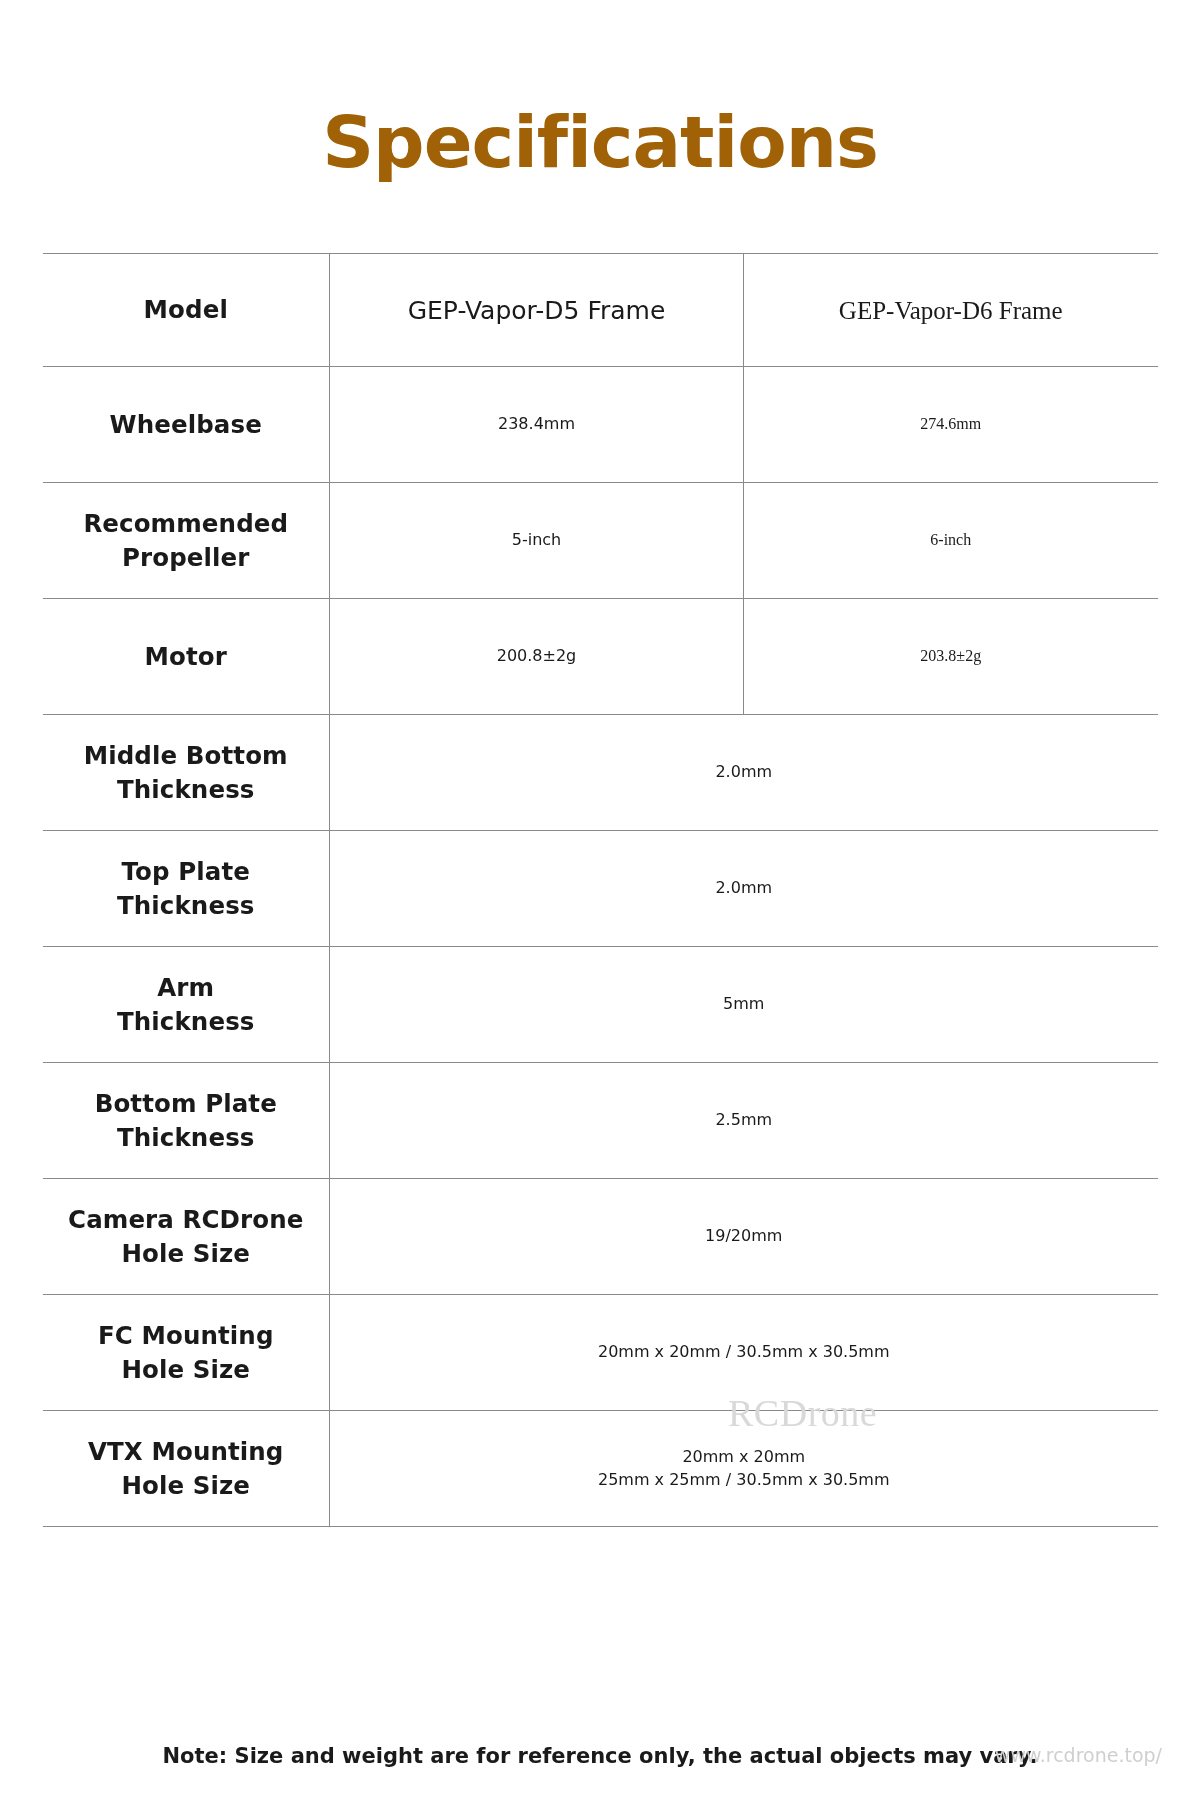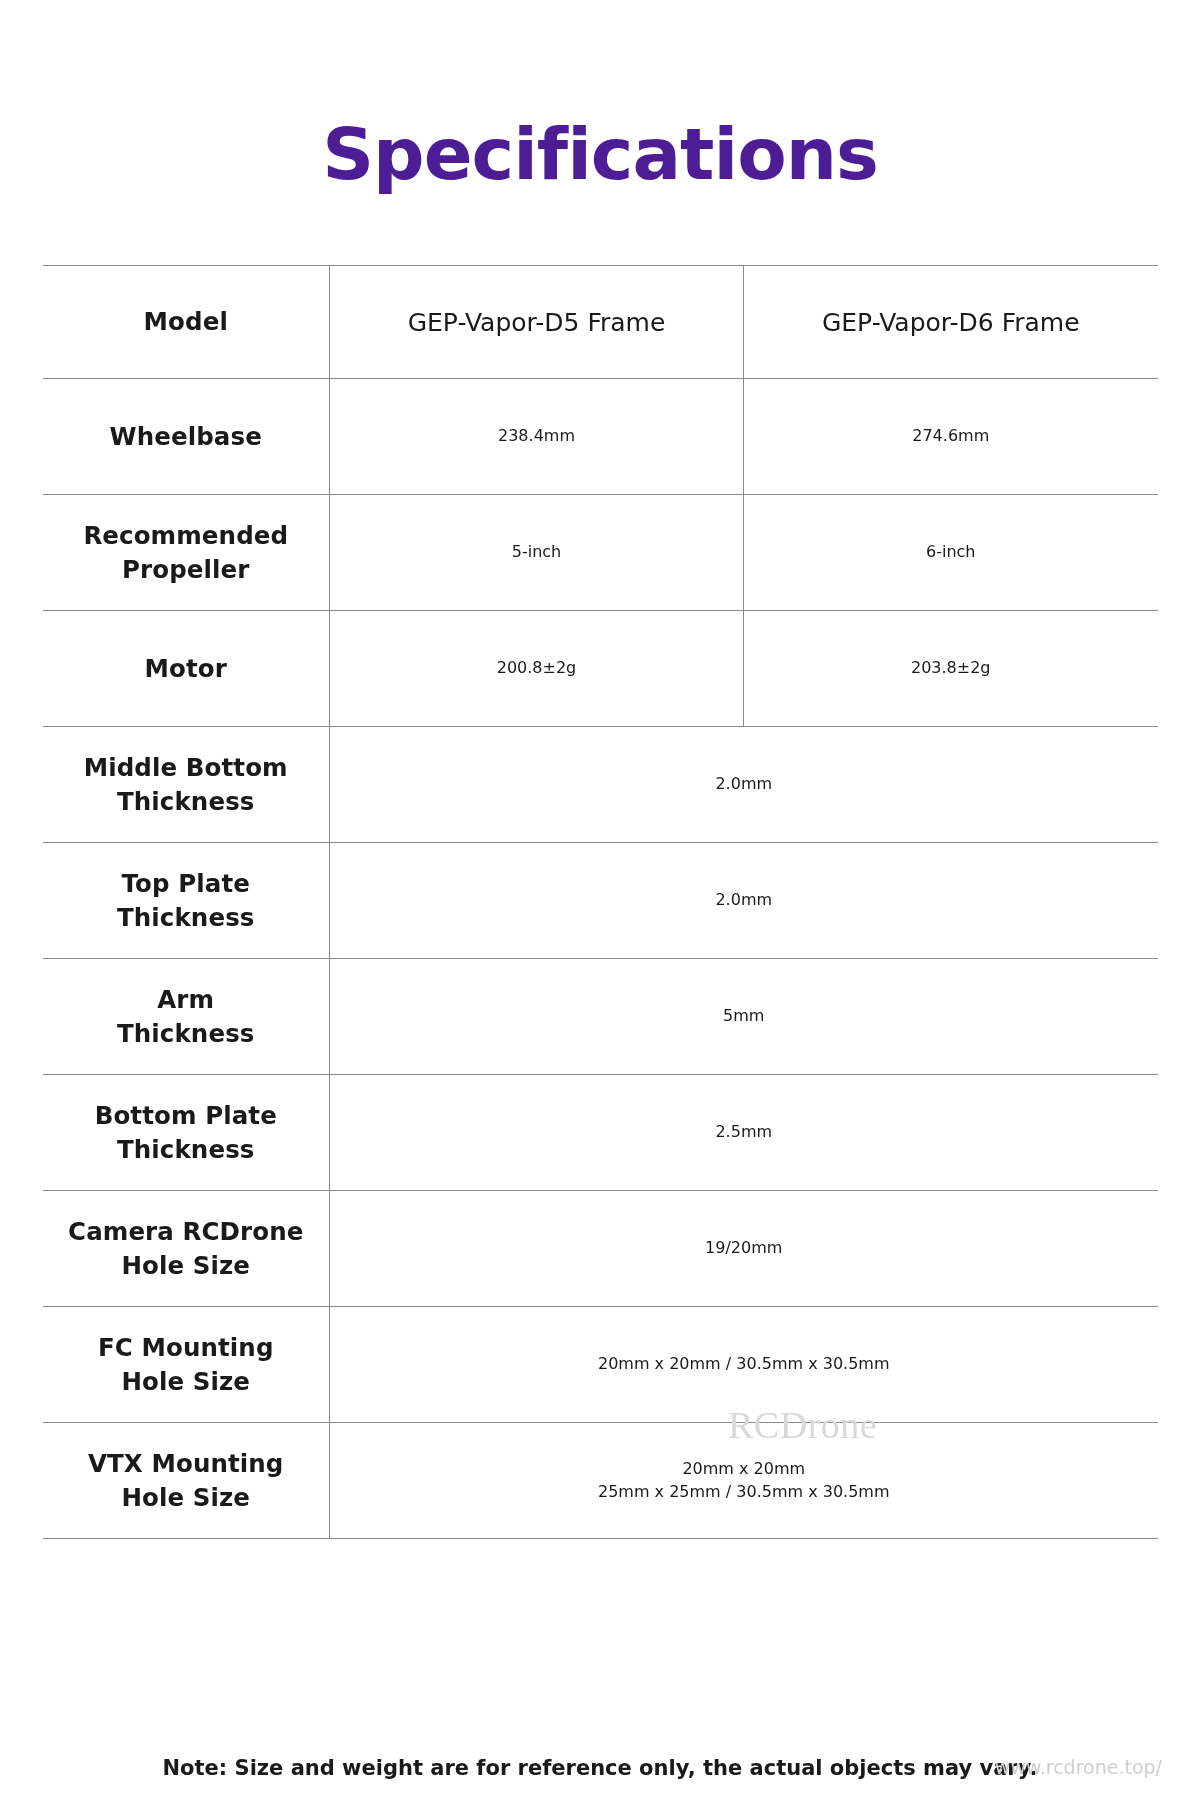--- a/index.html
+++ b/index.html
@@ -19,24 +19,24 @@
     width: 1200px;
     height: 1798px;
     position: relative;
     box-sizing: border-box;
   }
   .title {
     text-align: center;
     font-size: 72px;
     font-weight: bold;
     letter-spacing: -1px;
-    margin: 16px;
+    margin: 4px;
     padding-top: 102px;
     line-height: 1;
-    color: #4c1d95;
+    color: #a16207;
   }
   .table-wrap {
     margin: 0 auto;
     margin-top: 75px;
     width: 1115px;
     position: relative;
   }
   table.spec {
     width: 100%;
     border-collapse: collapse;
@@ -62,20 +62,21 @@
     letter-spacing: 0.1px;
   }
   td.val {
     font-size: 16px;
     font-weight: normal;
     line-height: 1.4;
     height: 115px;
   }
   td.val.split-right {
     border-left: 1.5px solid #8a8a8a;
+    font-family: Liberation Serif, serif;
   }
   tr.r-model td.label,
   tr.r-model td.val { height: 112px; }
   tr.r-model td.val { font-size: 25px; }
 
   .two-line { white-space: pre-line; }
 
   .note {
     position: absolute;
     left: 0;

